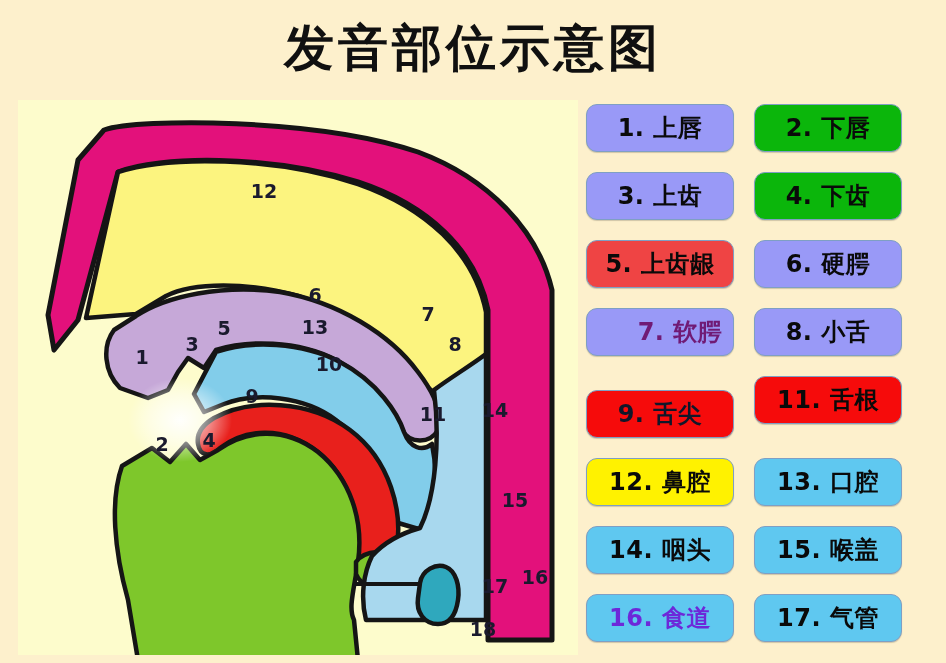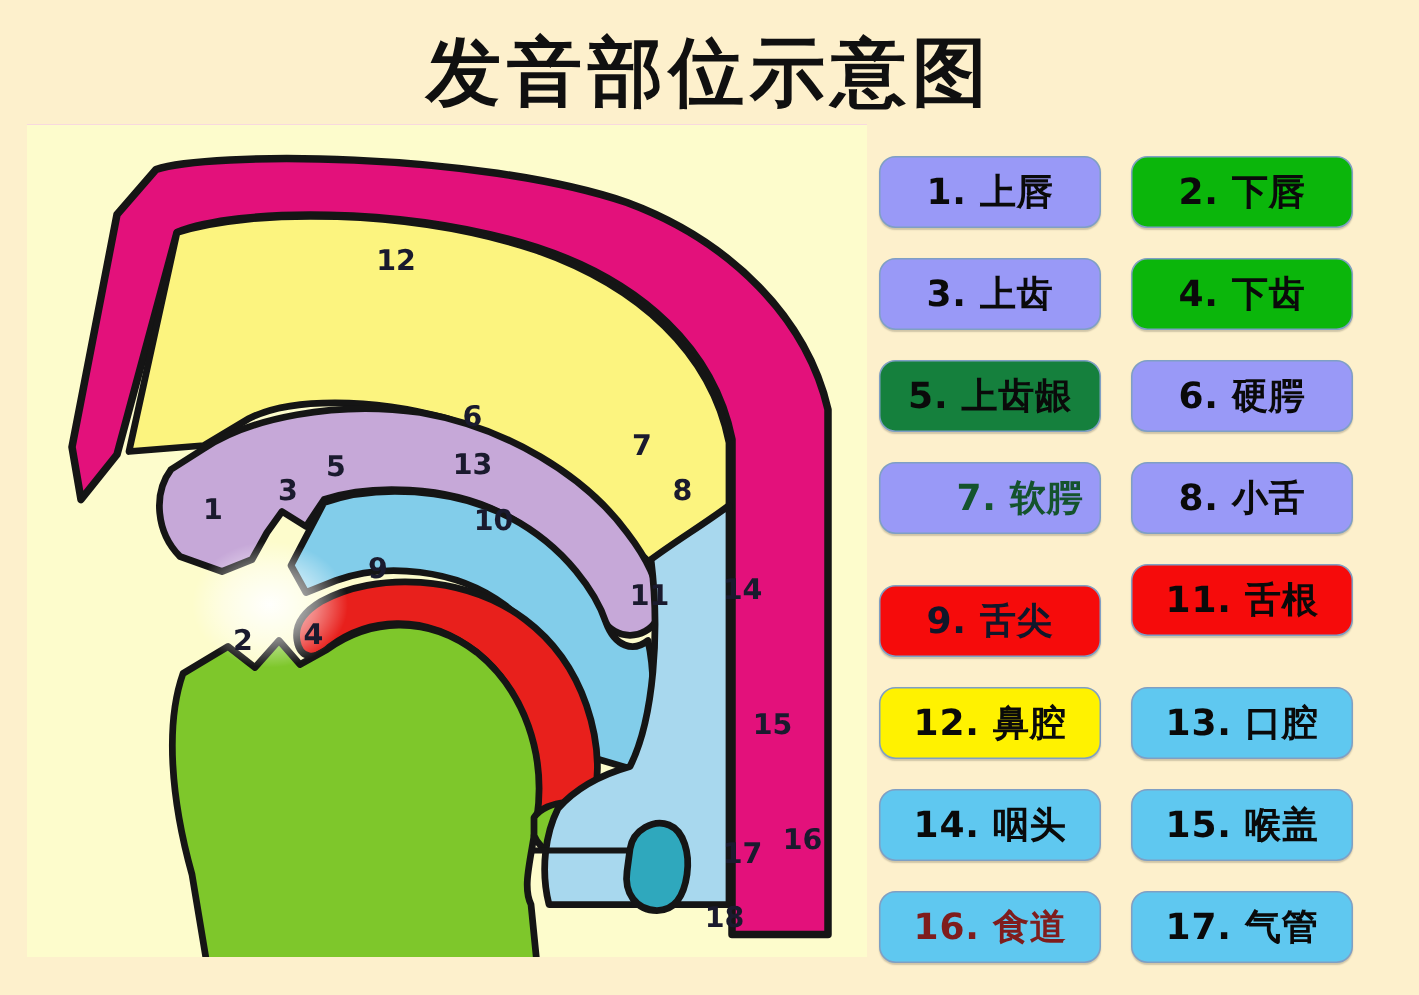--- a/index.html
+++ b/index.html
@@ -23,24 +23,24 @@
     font-size: 50px;
     font-weight: bold;
     color: #101010;
     letter-spacing: 4px;
     line-height: 80px;
     font-family: "DejaVu Sans", "Liberation Sans", sans-serif;
   }
   #diagram-panel {
     position: absolute;
     left: 18px;
-    top: 83px;
+    top: 100px;
     width: 560px;
     height: 555px;
-    background: #f0abfc;
+    background: #3b82f6;
   }
   #diagram-svg {
     display: block;
     width: 560px;
     height: 555px;
   }
   .num-label {
     font-family: "DejaVu Sans", "Liberation Sans", sans-serif;
     font-size: 19px;
     font-weight: bold;
@@ -215,25 +215,25 @@
     <text class="num-label" x="477" y="487">17</text>
     <text class="num-label" x="465" y="530">18</text>
   </svg>
 </div>
 
 <div id="legend-panel">
   <div class="legend-item" style="background: rgb(153, 153, 247); color: rgb(10, 10, 10);">1. 上唇</div>
   <div class="legend-item" style="background: rgb(11, 182, 11); color: rgb(10, 10, 10);">2. 下唇</div>
   <div class="legend-item" style="background: rgb(153, 153, 247); color: rgb(10, 10, 10);">3. 上齿</div>
   <div class="legend-item" style="background: rgb(11, 182, 11); color: rgb(10, 10, 10);">4. 下齿</div>
-  <div class="legend-item" style="background: #15803d; color: rgb(10, 10, 10);">5. 上齿龈</div>
+  <div class="legend-item" style="background: #ef4444; color: rgb(10, 10, 10);">5. 上齿龈</div>
   <div class="legend-item" style="background: rgb(153, 153, 247); color: rgb(10, 10, 10);">6. 硬腭</div>
-  <div class="legend-item" style="background: rgb(153, 153, 247); color: #14532d; padding-left: 40px;">7. 软腭</div>
+  <div class="legend-item" style="background: rgb(153, 153, 247); color: #701a75; padding-left: 40px;">7. 软腭</div>
   <div class="legend-item" style="background: rgb(153, 153, 247); color: rgb(10, 10, 10);">8. 小舌</div>
   <div class="legend-item" style="background: rgb(246, 11, 11); color: #0f172a; margin-top: 14px;">9. 舌尖</div>
   <div class="legend-item" style="background: rgb(246, 11, 11); color: rgb(10, 10, 10);">11. 舌根</div>
   <div class="legend-item" style="background: rgb(255, 242, 0); color: rgb(10, 10, 10);">12. 鼻腔</div>
   <div class="legend-item" style="background: rgb(95, 200, 240); color: rgb(10, 10, 10);">13. 口腔</div>
   <div class="legend-item" style="background: rgb(95, 200, 240); color: rgb(10, 10, 10);">14. 咽头</div>
   <div class="legend-item" style="background: rgb(95, 200, 240); color: rgb(10, 10, 10);">15. 喉盖</div>
-  <div class="legend-item" style="background: rgb(95, 200, 240); color: #7f1d1d; text-align: right;">16. 食道</div>
+  <div class="legend-item" style="background: rgb(95, 200, 240); color: #6d28d9; text-align: right;">16. 食道</div>
   <div class="legend-item" style="background: rgb(95, 200, 240); color: rgb(10, 10, 10);">17. 气管</div>
 </div>
 
 </body></html>

